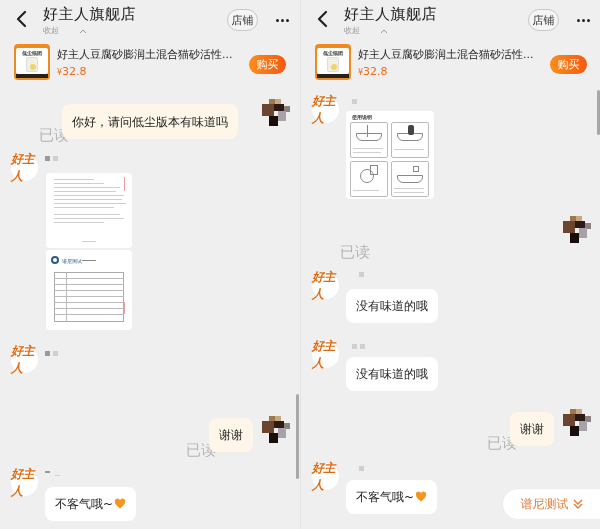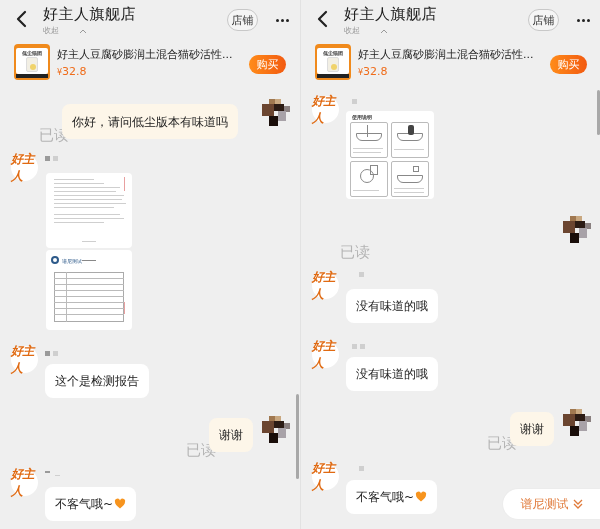--- a/index.html
+++ b/index.html
@@ -139,21 +139,20 @@
     <div class="doc-line" style="left:8px;top:64px;width:70px;background:#bbb;"></div>
     <div style="position:absolute;left:20px;top:22px;width:1px;height:50px;background:#bbb;"></div>
     <div style="position:absolute;left:78px;top:52px;width:5px;height:12px;border-left:1px solid #e8a0a0;"></div>
   </div>
 
   <div class="shop-avatar" style="left:11px;top:346px;">好主人</div>
   <div class="sender-name" style="left:45px;top:351px;">
       <i></i>
       <i class="l"></i>
     </div>
-  <div class="bubble in" style="left:45px;top:364px;height:34px;">这个是检测报告</div>
 
   <div class="read" style="left:186px;top:441px;">已读</div>
   <div class="bubble out" style="left:209px;top:418px;height:34px;">谢谢</div>
   <div class="me-avatar" style="left:260px;top:416px;">
     <b style="left:9px;top:0;width:6px;height:5px;background:#a07850;"></b>
     <b style="left:15px;top:0;width:6px;height:5px;background:#c9a880;"></b>
     <b style="left:2px;top:5px;width:12px;height:12px;background:#6b4530;"></b>
     <b style="left:14px;top:5px;width:10px;height:7px;background:#2b1b14;"></b>
     <b style="left:24px;top:7px;width:6px;height:6px;background:#8a8080;"></b>
     <b style="left:9px;top:17px;width:9px;height:10px;background:#1a0e0a;"></b>

